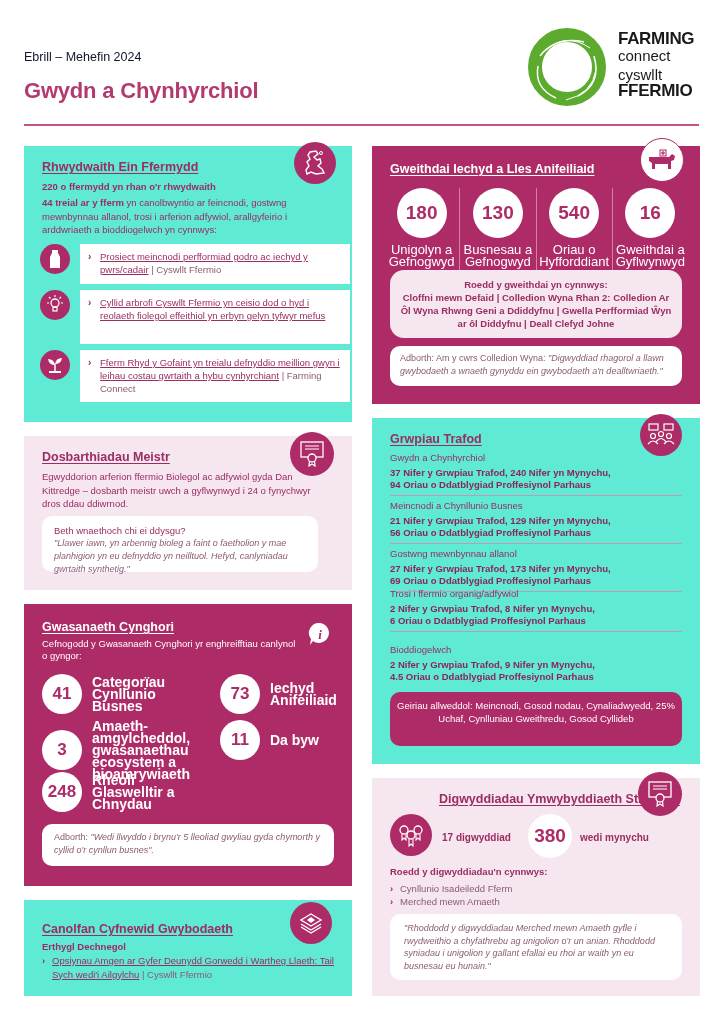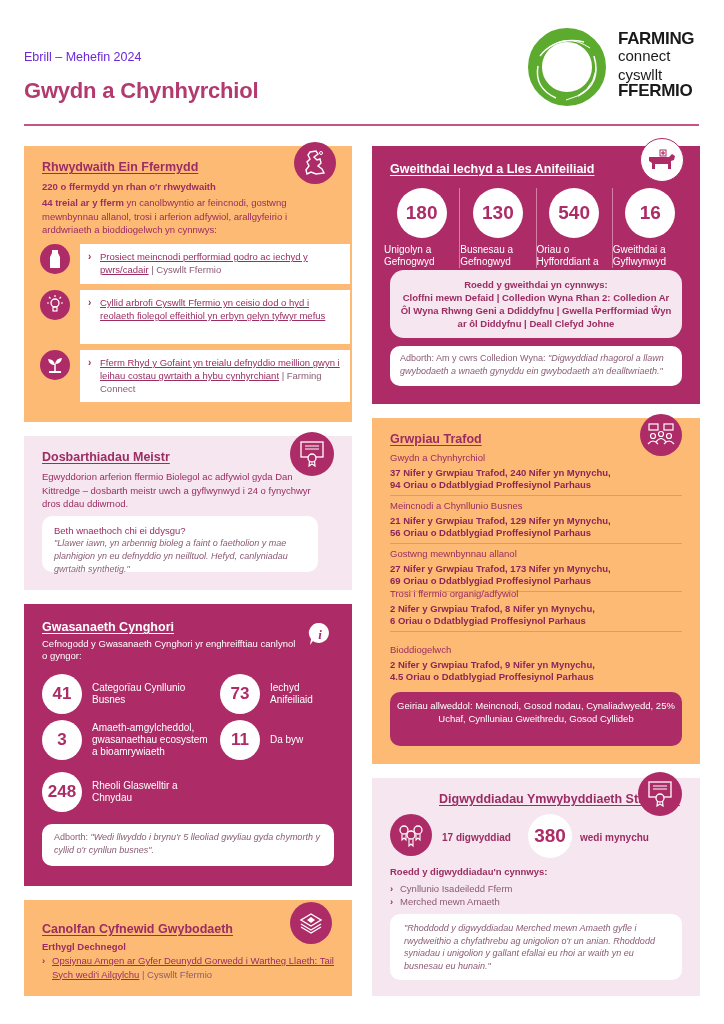--- a/index.html
+++ b/index.html
@@ -1,31 +1,31 @@
 <!DOCTYPE html>
 <html><head>
 <meta charset="utf-8">
 <style>
   * { box-sizing: border-box; margin: 0; padding: 0; }
   html, body { width: 724px; height: 1024px; background: #ffffff; overflow: hidden; }
   body { font-family: "Liberation Sans", sans-serif; color: #9b2d63; position: relative; }
 
   .header { position: absolute; left: 0; top: 0; width: 724px; height: 128px; }
-  .subtitle { position: absolute; left: 24px; top: 50px; font-size: 12.5px; color: #6d28d9; }
+  .subtitle { position: absolute; left: 24px; top: 50px; font-size: 12.5px; color: #0f172a; }
   .title { position: absolute; left: 24px; top: 78px; font-size: 22px; font-weight: bold; color: #b23a6f; letter-spacing: -0.2px; }
   .logo { position: absolute; left: 526px; top: 26px; width: 186px; height: 82px; }
   .logo-ring { position: absolute; left: 0; top: 0; width: 82px; height: 82px; }
   .logo-text { position: absolute; left: 92px; top: 4px; color: #1a1a1a; line-height: 1; }
   .logo-text .big { font-size: 17px; font-weight: bold; display: block; letter-spacing: -0.3px; }
   .logo-text .small { font-size: 15px; display: block; margin-top: 1px; }
   .logo-text .small2 { font-size: 15px; display: block; margin-top: 4px; }
   .rule { position: absolute; left: 24px; top: 124px; width: 675px; height: 2px; background: #c45586; }
 
   .card { position: absolute; }
-  .grey { background: #fdba74; }
+  .grey { background: #5eead4; }
   .pinklight { background: #f5e6ef; }
   .magenta { background: #ad2b66; color: #ffffff; }
 
   .card-title { font-size: 12.5px; font-weight: bold; text-decoration: underline; text-underline-offset: 2px; color: #9b2d63; }
   .magenta .card-title { color: #ffffff; }
   .txt { font-size: 9.5px; line-height: 13.5px; color: #9b2d63; }
   .bold { font-weight: bold; }
   .icon-circle { position: absolute; width: 42px; height: 42px; border-radius: 50%; background: #ad2b66; display: flex; align-items: center; justify-content: center; }
   .icon-circle.white { background: #ffffff; border: 1px solid #ad2b66; }
 
@@ -37,33 +37,33 @@
   .chev { position: absolute; left: 8px; top: 6px; font-weight: bold; font-size: 10px; color: #9b2d63; }
   .link { color: #9b2d63; text-decoration: underline; }
   .src { color: #8a5b73; }
 
   
   #c2 { left: 372px; top: 146px; width: 328px; height: 258px; }
   .stats4 { position: absolute; left: 12px; top: 42px; width: 304px; display: flex; }
   .stat { flex: 1; display: flex; flex-direction: column; align-items: center; border-right: 1px solid #d47fa5; }
   .stat:last-child { border-right: none; }
   .num-circle { width: 50px; height: 50px; border-radius: 50%; background: #ffffff; color: #ad2b66; display: flex; align-items: center; justify-content: center; font-size: 19px; font-weight: bold; }
-  .stat-lbl { font-size: 10px; line-height: 12px; margin-top: 6px; color: #ffffff; }
+  .stat-lbl { font-size: 13px; text-align: center; line-height: 12px; margin-top: 6px; color: #ffffff; }
   .panel-light { position: absolute; background: #f5e6ef; border-radius: 14px; color: #9b2d63; text-align: center; font-size: 9.5px; line-height: 13px; font-weight: bold; }
   .panel-white { position: absolute; background: #ffffff; border-radius: 10px; color: #8a5b73; font-size: 9px; line-height: 13px; padding: 6px 10px; }
   .it { font-style: italic; }
 
   
   #c3 { left: 24px; top: 436px; width: 328px; height: 154px; }
 
   
   #c4 { left: 24px; top: 604px; width: 328px; height: 282px; }
   .adv { position: absolute; display: flex; align-items: center; }
   .adv .num-circle { width: 40px; height: 40px; font-size: 17px; }
-  .adv-lbl { font-size: 10px; line-height: 12px; font-weight: normal; color: #ffffff; margin-left: 10px; }
+  .adv-lbl { font-size: 14px; line-height: 12px; font-weight: bold; color: #ffffff; margin-left: 10px; }
 
   
   #c5 { left: 24px; top: 900px; width: 328px; height: 96px; }
 
   
   #c6 { left: 372px; top: 418px; width: 328px; height: 346px; }
   .grp { position: absolute; left: 18px; width: 292px; border-bottom: 1px solid #c49aaf; padding-bottom: 5px; }
   .grp:last-of-type { border-bottom: none; }
   .grp-name { font-size: 9.5px; color: #9b2d63; margin-bottom: 4px; }
   .grp-stats { font-size: 9.5px; line-height: 11.5px; font-weight: bold; color: #8c2459; }

